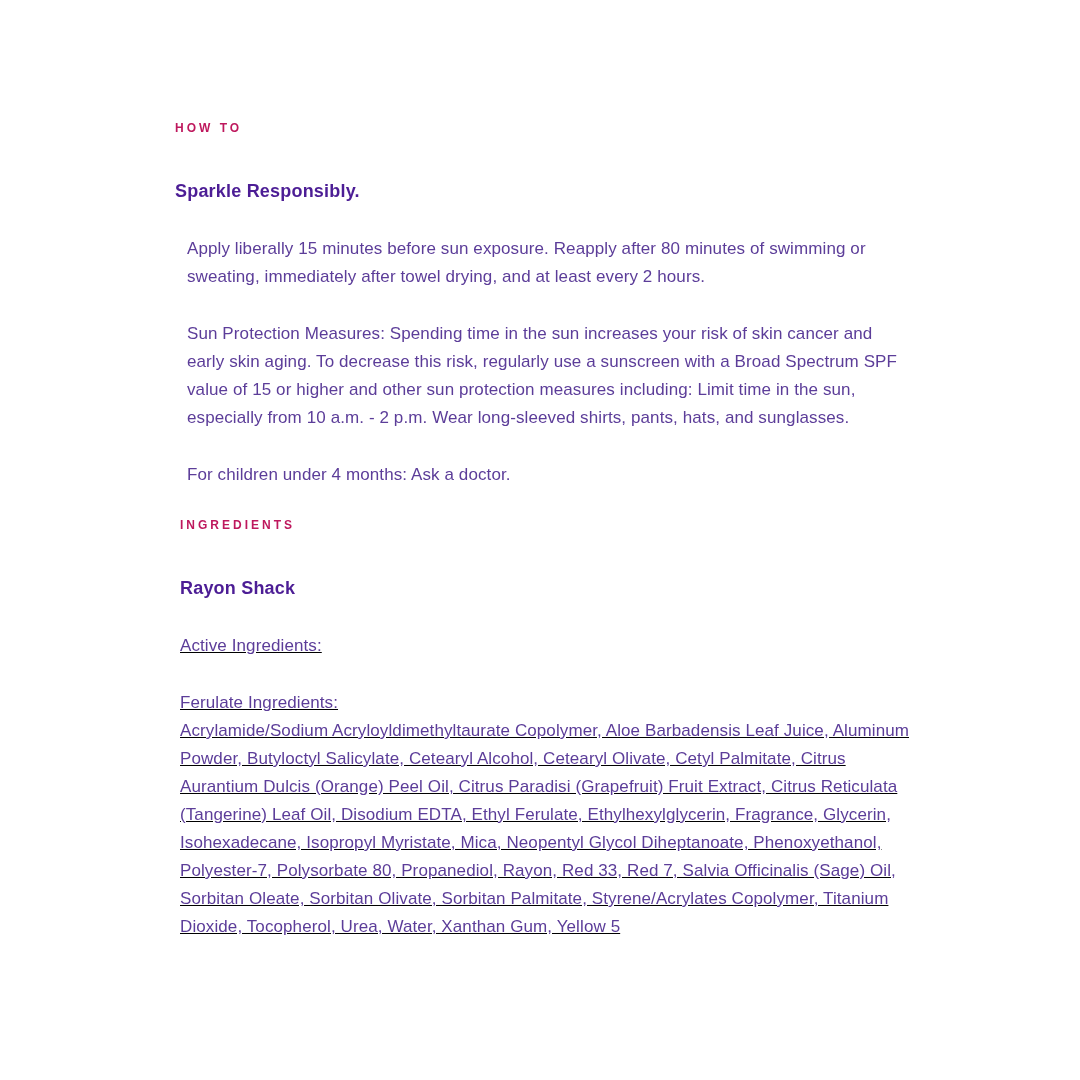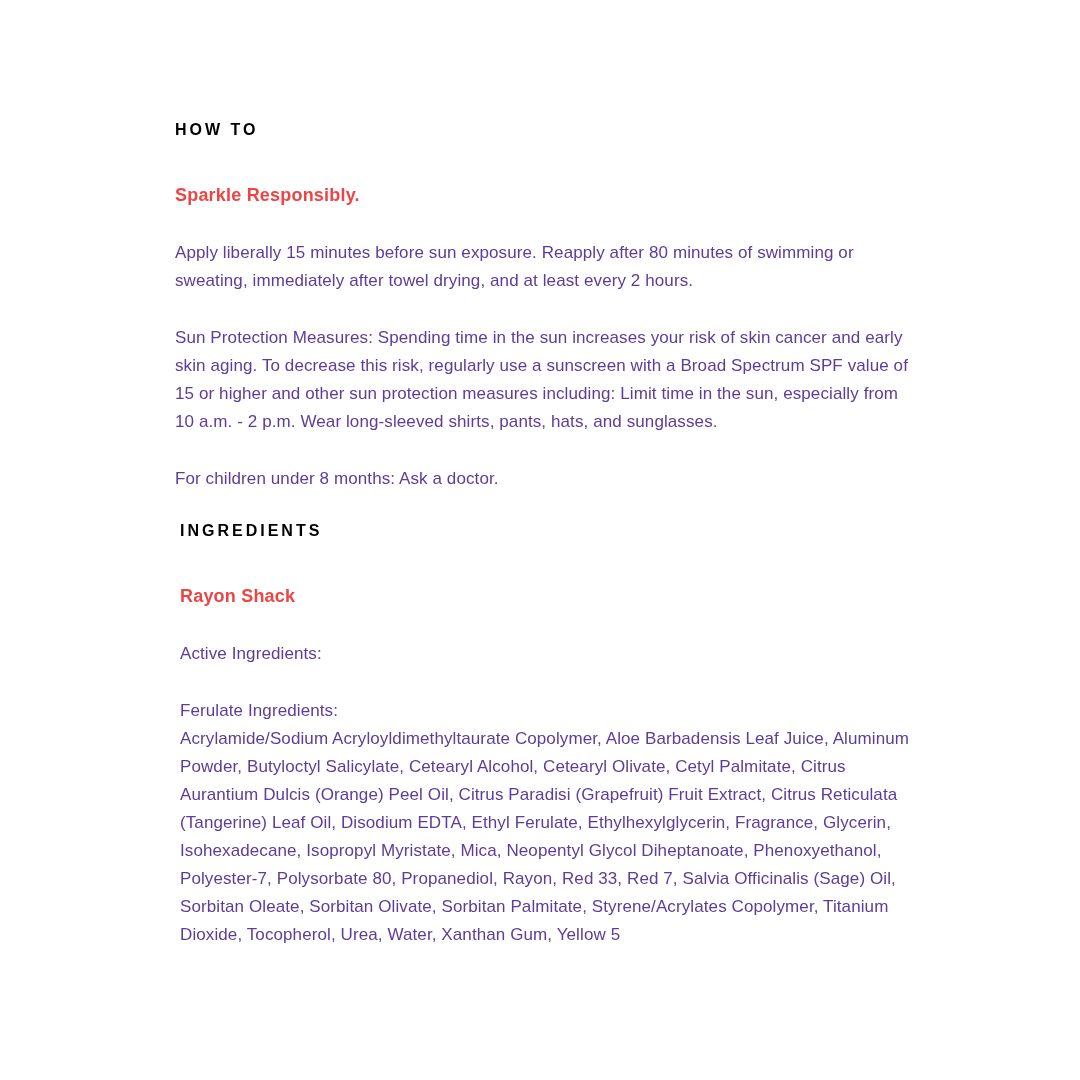--- a/index.html
+++ b/index.html
@@ -12,62 +12,63 @@
     font-family: "Liberation Sans", sans-serif;
     -webkit-font-smoothing: antialiased;
   }
   .content {
     position: absolute;
     left: 175px;
     top: 121px;
     width: 737px;
   }
   .eyebrow {
-    font-size: 16px;
+    font-size: 12px;
     font-weight: bold;
     letter-spacing: 3px;
-    color: #000000;
+    color: #be185d;
     margin: 0 0 46px 0;
     text-transform: uppercase;
   }
   .section-title {
     font-size: 18px;
     font-weight: bold;
-    color: #ef4444;
+    color: #4c1d95;
     margin: 0 0 33px 0;
     letter-spacing: 0.2px;
   }
   p {
     font-size: 17px;
     line-height: 28px;
     color: #5c3d99;
-    margin: 0 0 29px 0;
+    margin: 0 0 29px 12px;
     letter-spacing: 0.1px;
   }
   .ing-block p {
     margin: 0;
   }
   .ing-block {
     margin: 0 0 29px 0;
+    text-decoration: underline;
   }
   .section-ingredients {
     margin-left: 5px;
   }
 </style>
 </head>
 <body>
 
 <div class="content">
 
   <section class="section-how-to">
     <div class="eyebrow">HOW TO</div>
     <h2 class="section-title">Sparkle Responsibly.</h2>
     <p>Apply liberally 15 minutes before sun exposure. Reapply after 80 minutes of swimming or sweating, immediately after towel drying, and at least every 2 hours.</p>
     <p>Sun Protection Measures: Spending time in the sun increases your risk of skin cancer and early skin aging. To decrease this risk, regularly use a sunscreen with a Broad Spectrum SPF value of 15 or higher and other sun protection measures including: Limit time in the sun, especially from 10 a.m. - 2 p.m. Wear long-sleeved shirts, pants, hats, and sunglasses.</p>
-    <p>For children under 8 months: Ask a doctor.</p>
+    <p>For children under 4 months: Ask a doctor.</p>
   </section>
 
   <section class="section-ingredients">
     <div class="eyebrow">INGREDIENTS</div>
     <h2 class="section-title">Rayon Shack</h2>
 
     <div class="ing-block">
       <p>Active Ingredients:</p>
     </div>
 

